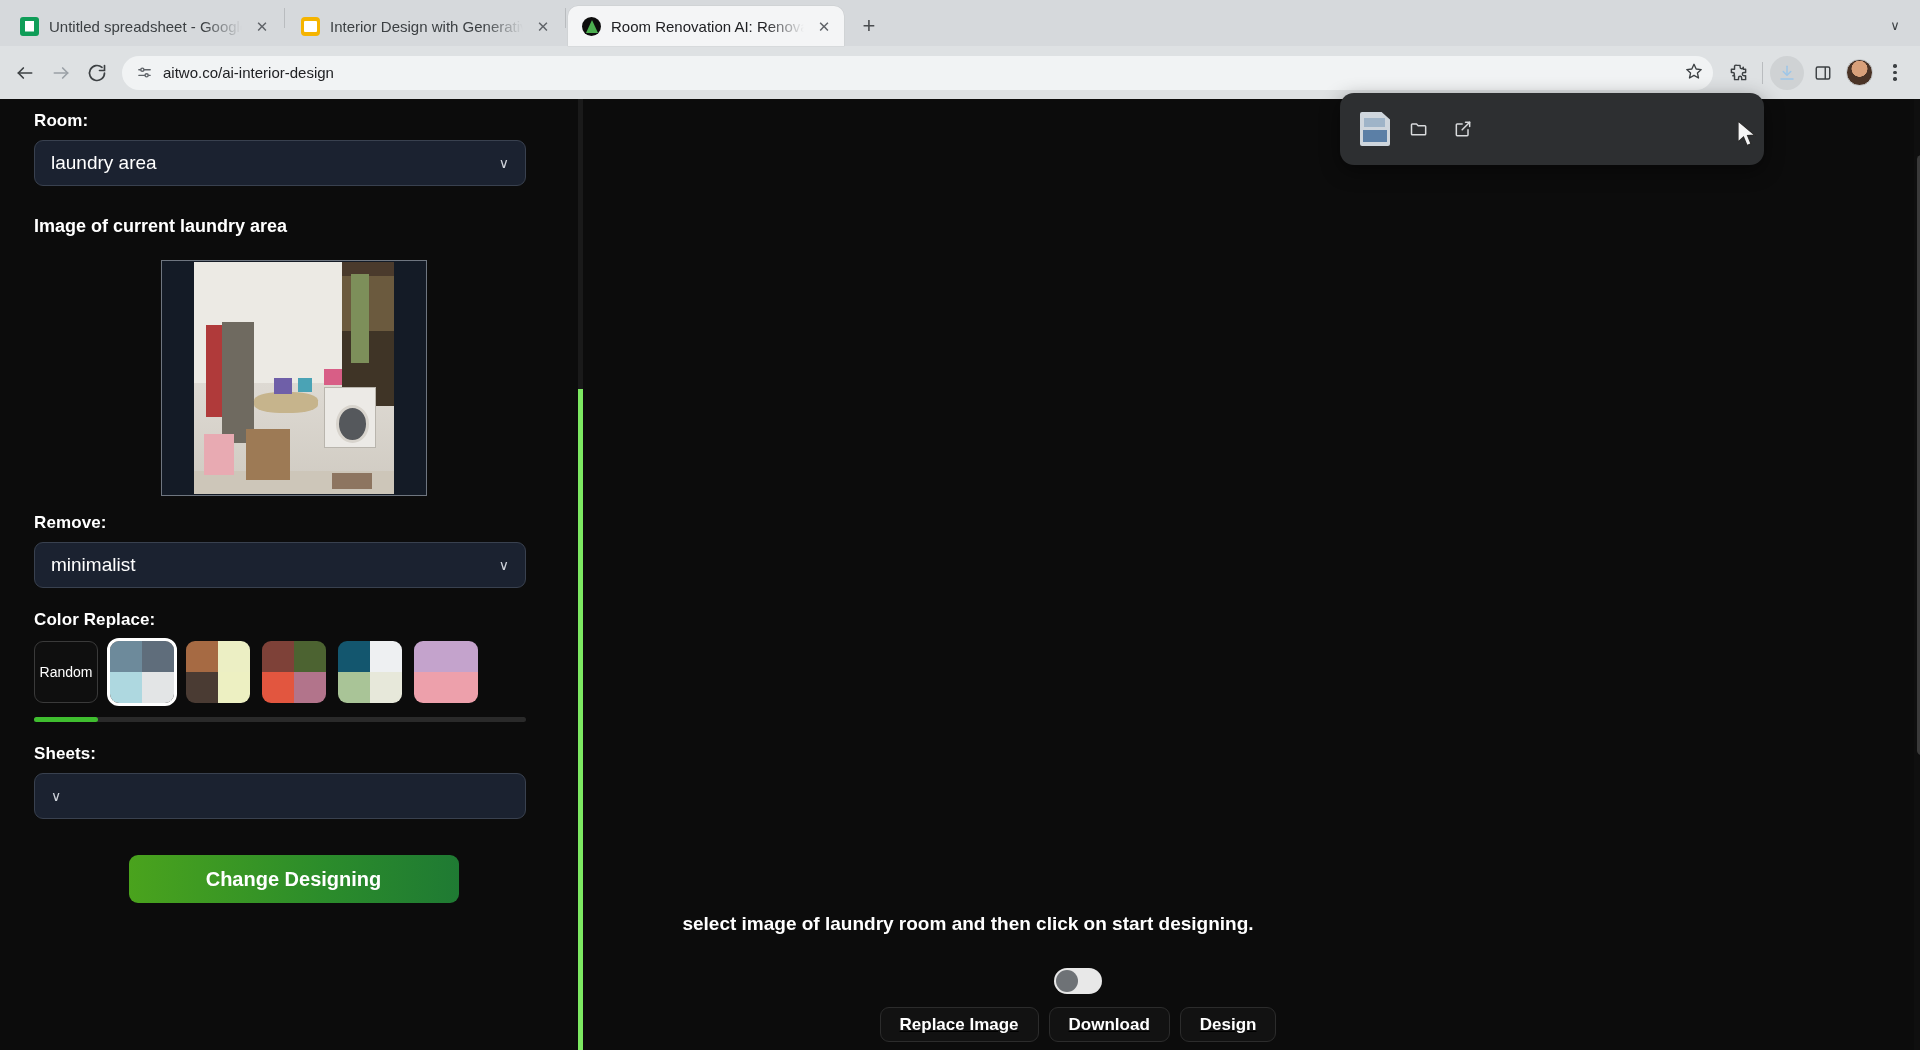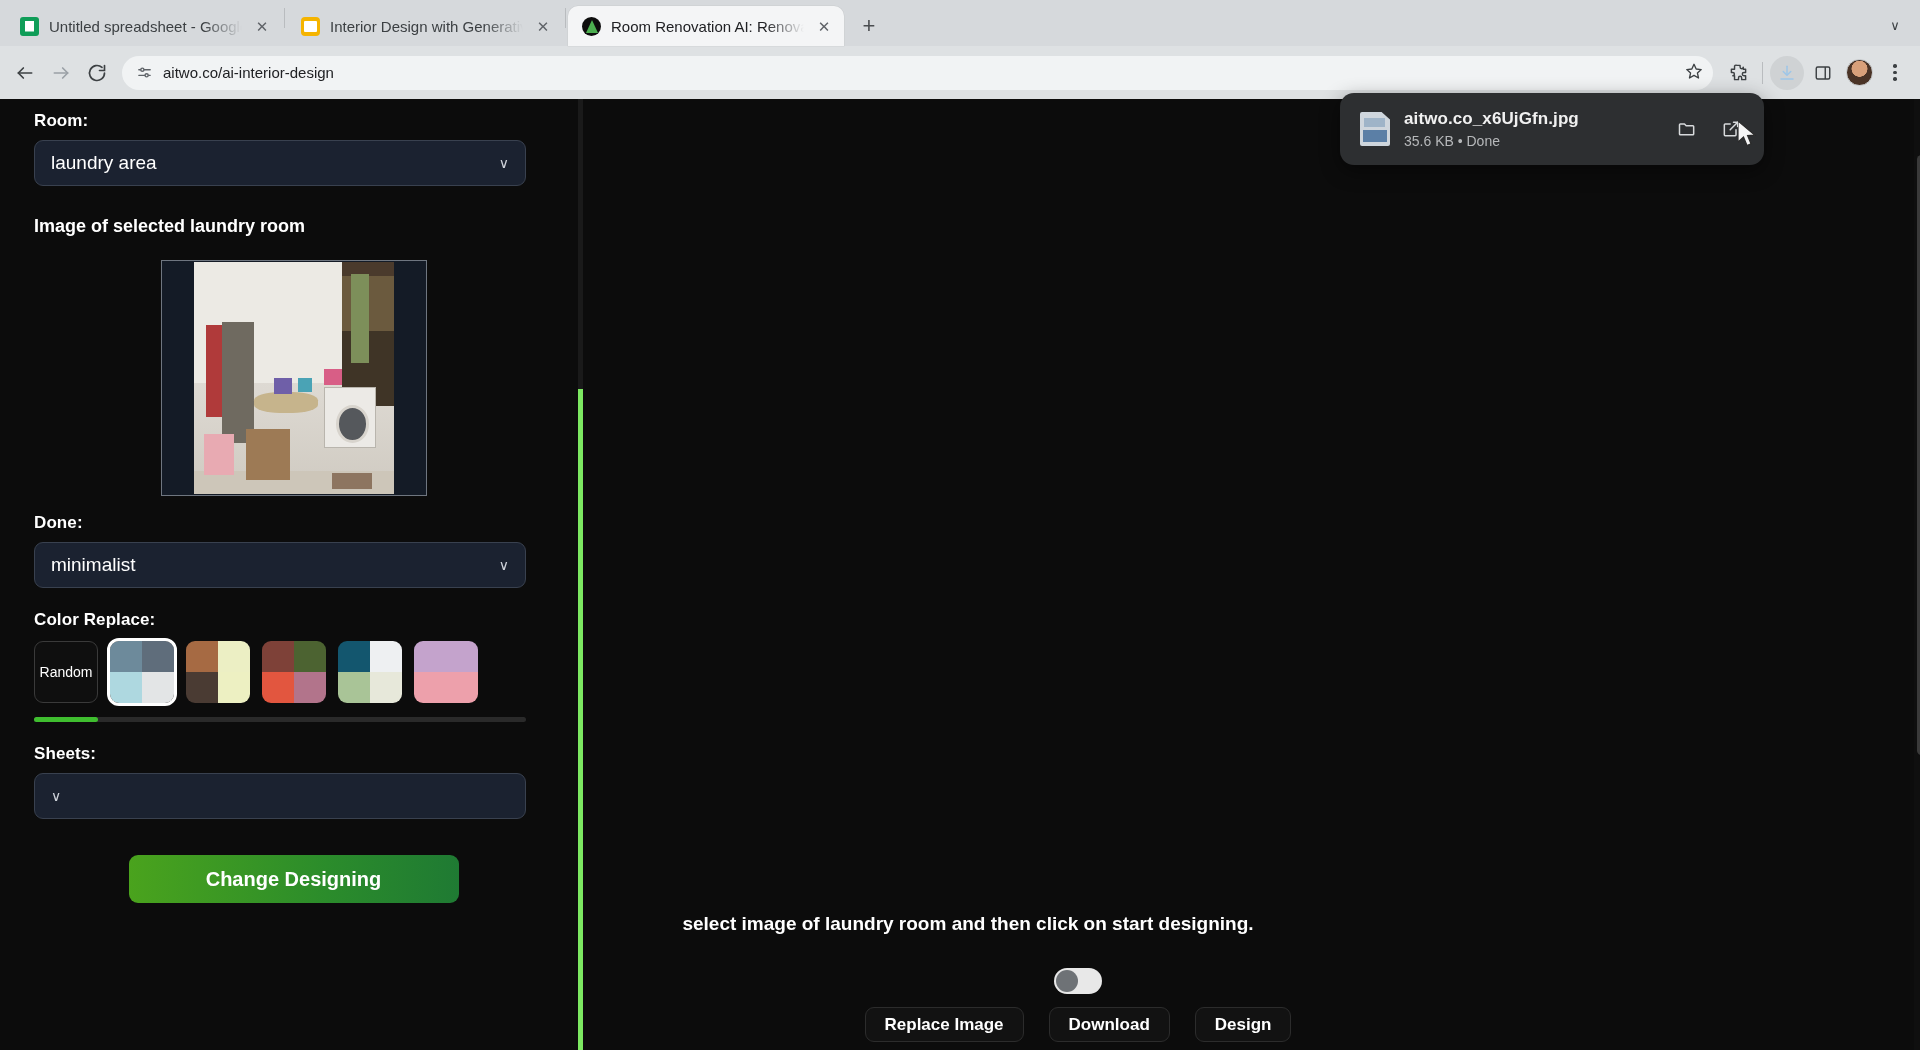--- a/index.html
+++ b/index.html
@@ -281,22 +281,23 @@
     background: #e8e8e8; position: relative;
   }
   .toggle .knob {
     position:absolute; left: 2px; top: 2px;
     width: 22px; height: 22px; border-radius: 50%;
     background: #6e7276;
   }
   .toggle-label { color:#fff; font-size: 22px; font-weight: bold; }
 
   .btn-row {
-    margin-top: 13px; display: flex; gap: 25px;
+    margin-top: 13px; display: flex; gap: 10px;
     transform: translateX(110px);
+    text-decoration: underline;
   }
   .pill {
     height: 35px; padding: 0 19px;
     background: #121212; border: 1px solid #2c2c2c;
     border-radius: 9px;
     display: flex; align-items: center; justify-content: center;
     color: #fff; font-size: 17px; font-weight: bold;
   }
 
   .result-wrap {
@@ -542,21 +543,21 @@
   <div class="page">
 
     <div class="sidebar">
 
       <div class="label">Room:</div>
       <div class="select">
         <span class="val">laundry area</span>
         <span class="chev">∨</span>
       </div>
 
-      <div class="img-caption">Image of selected laundry room</div>
+      <div class="img-caption">Image of current laundry area</div>
 
       <div class="thumb-wrap">
         <div class="thumb-inner">
           <div class="t-wall"></div>
           <div class="t-window"></div>
           <div class="t-red"></div>
           <div class="t-locker"></div>
           <div class="t-table"></div>
           <div class="t-clutter1"></div>
           <div class="t-clutter2"></div>
@@ -564,21 +565,21 @@
           <div class="t-washer"></div>
           <div class="t-floor"></div>
           <div class="t-basket"></div>
           <div class="t-pinkbasket"></div>
           <div class="t-mat"></div>
         </div>
       </div>
 
 
       <div class="field-block style">
-        <div class="label">Done:</div>
+        <div class="label">Remove:</div>
         <div class="select">
           <span class="val">minimalist</span>
           <span class="chev">∨</span>
         </div>
       </div>
 
       <div class="field-block" style="margin-top:22px;">
         <div class="label">Color Replace:</div>
         <div class="palette-row">
           <div class="sw random">
@@ -705,24 +706,20 @@
       <div class="watermark"></div>
     </div>
 
     <div class="scrollbar-v">
       <div class="thumb"></div>
     </div>
   </div>
 
   <div class="dl-bubble">
     <span class="dl-file-icon"></span>
-    <div class="dl-meta">
-      <div class="dl-name">aitwo.co_x6UjGfn.jpg</div>
-      <div class="dl-sub">35.6 KB • Done</div>
-    </div>
     <div class="dl-act">
       <svg width="20" height="20" viewBox="0 0 24 24" fill="none" stroke="#d8dadc" stroke-width="1.8" stroke-linejoin="round">
           <path d="M3 7a1 1 0 0 1 1-1h5l2 2h8a1 1 0 0 1 1 1v9a1 1 0 0 1-1 1H4a1 1 0 0 1-1-1z"></path>
         </svg>
     </div>
     <div class="dl-act">
       <svg width="20" height="20" viewBox="0 0 24 24" fill="none" stroke="#d8dadc" stroke-width="1.8" stroke-linecap="round" stroke-linejoin="round">
           <path d="M18 13v6a1 1 0 0 1-1 1H5a1 1 0 0 1-1-1V7a1 1 0 0 1 1-1h6"></path>
           <polyline points="15,4 20,4 20,9"></polyline>
           <line x1="11" y1="13" x2="20" y2="4"></line>

